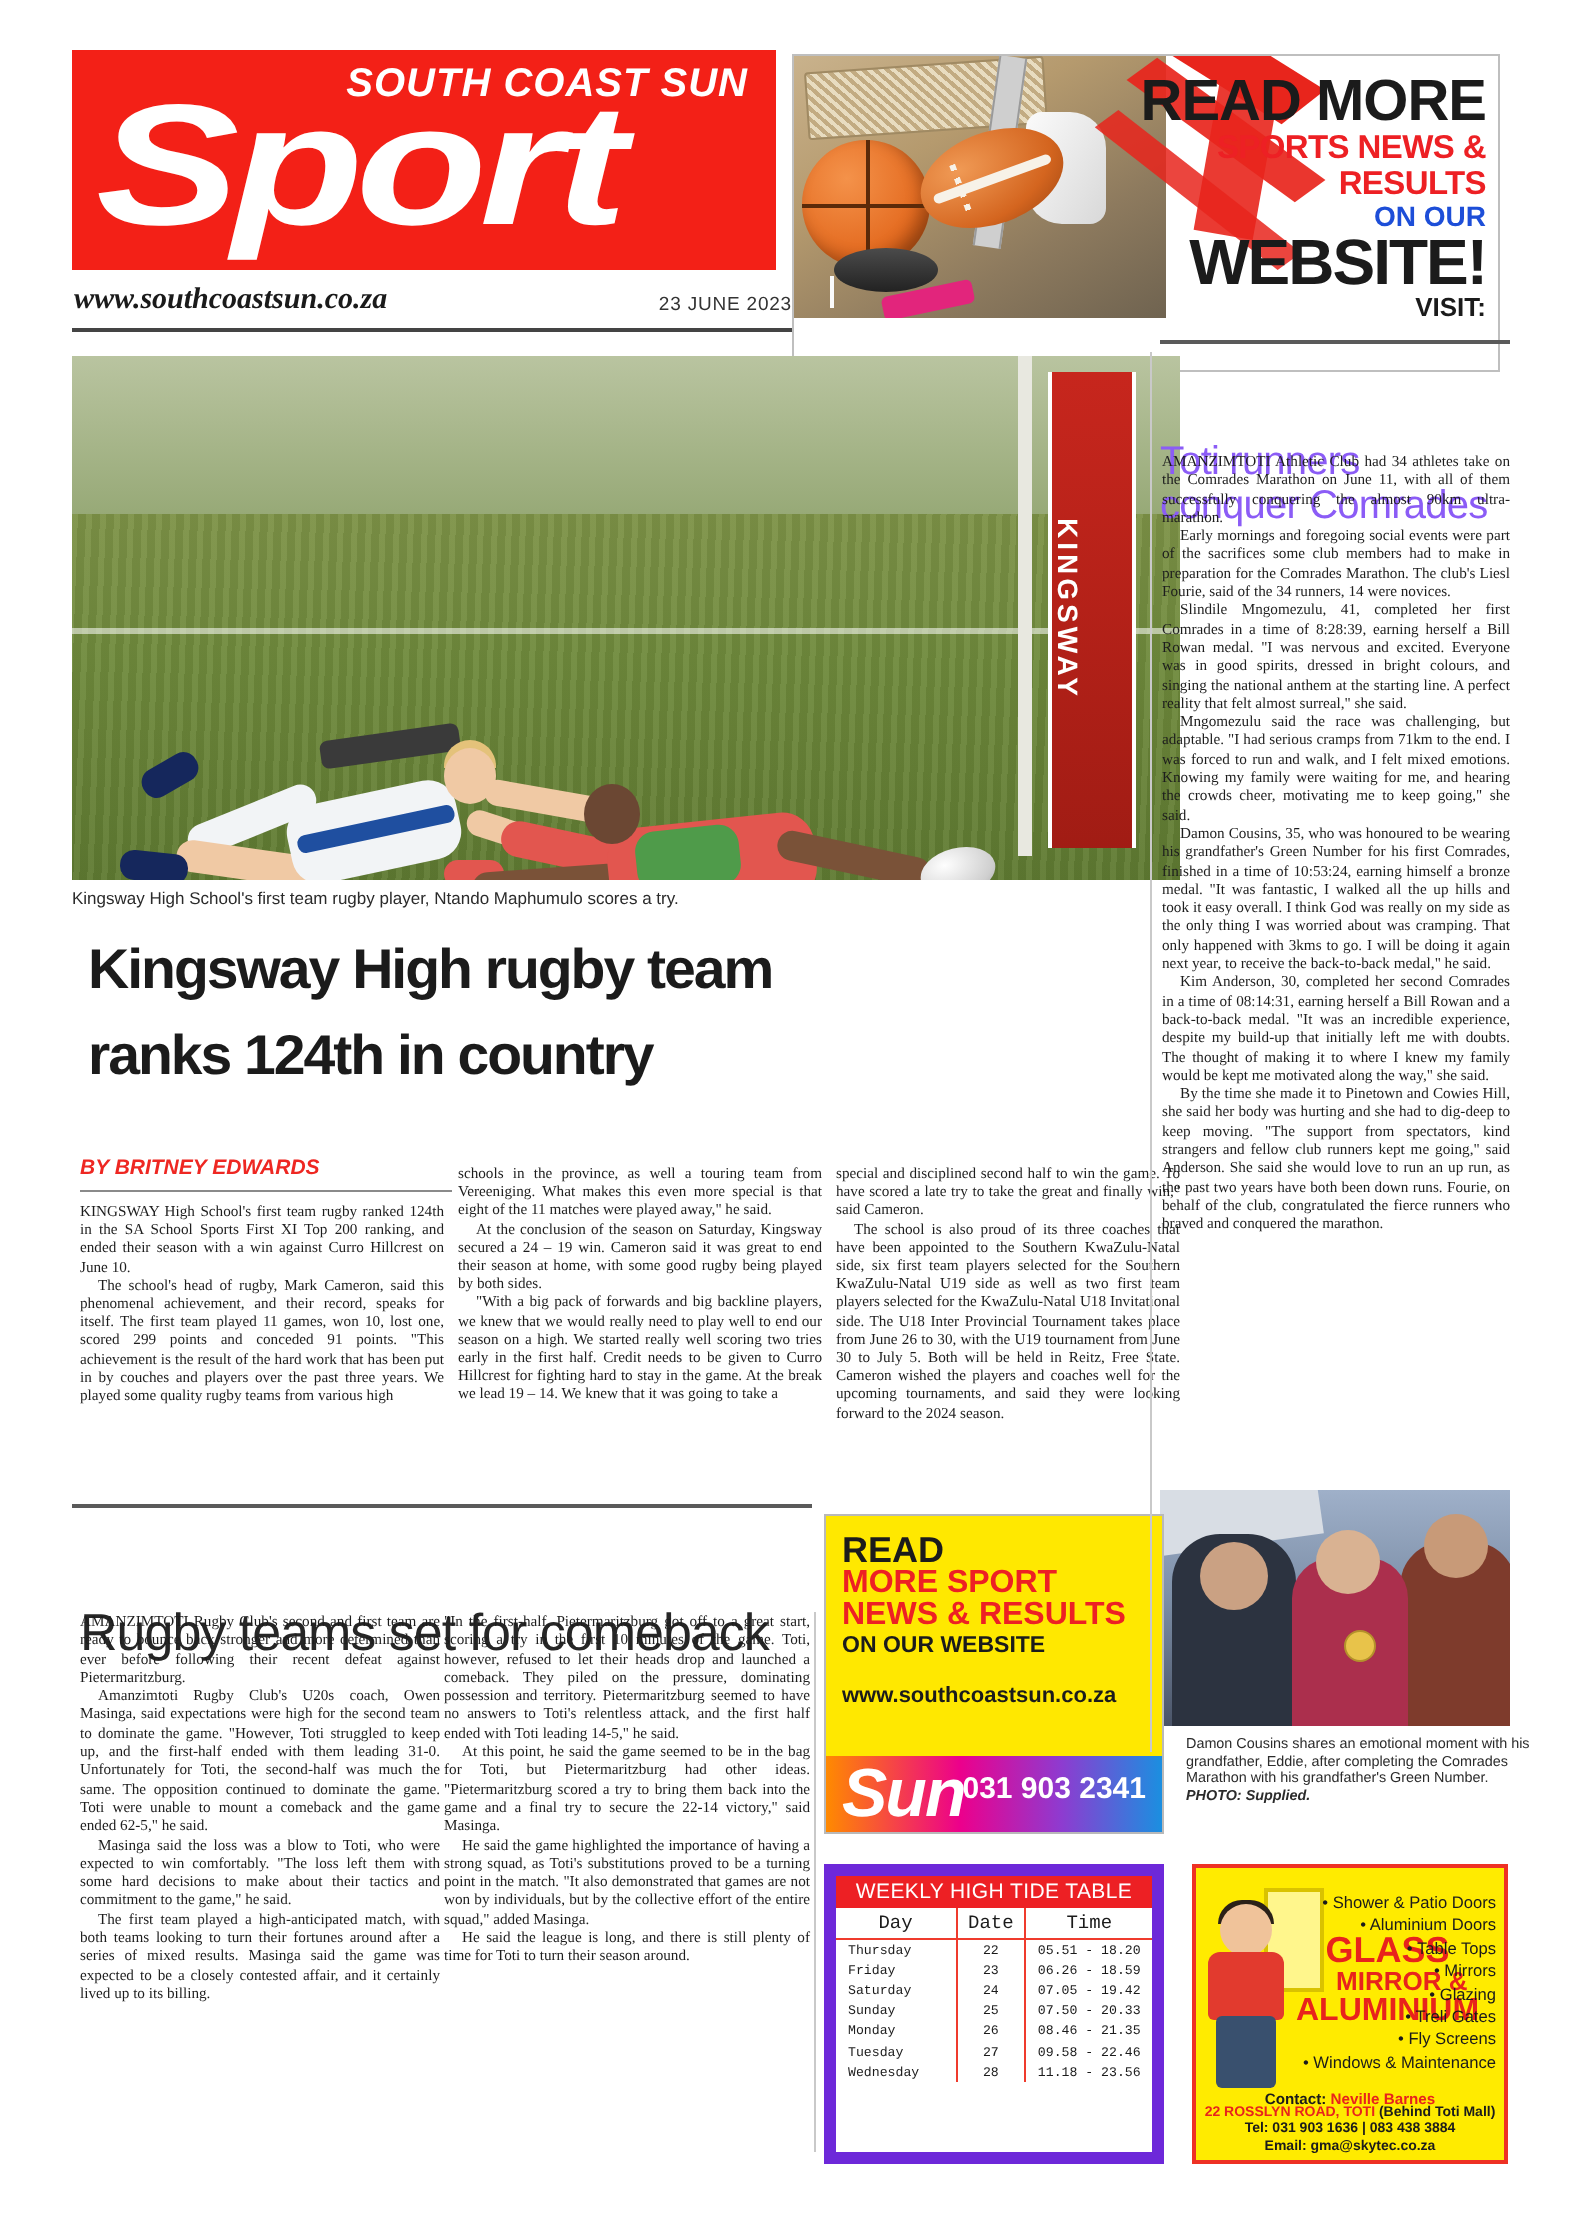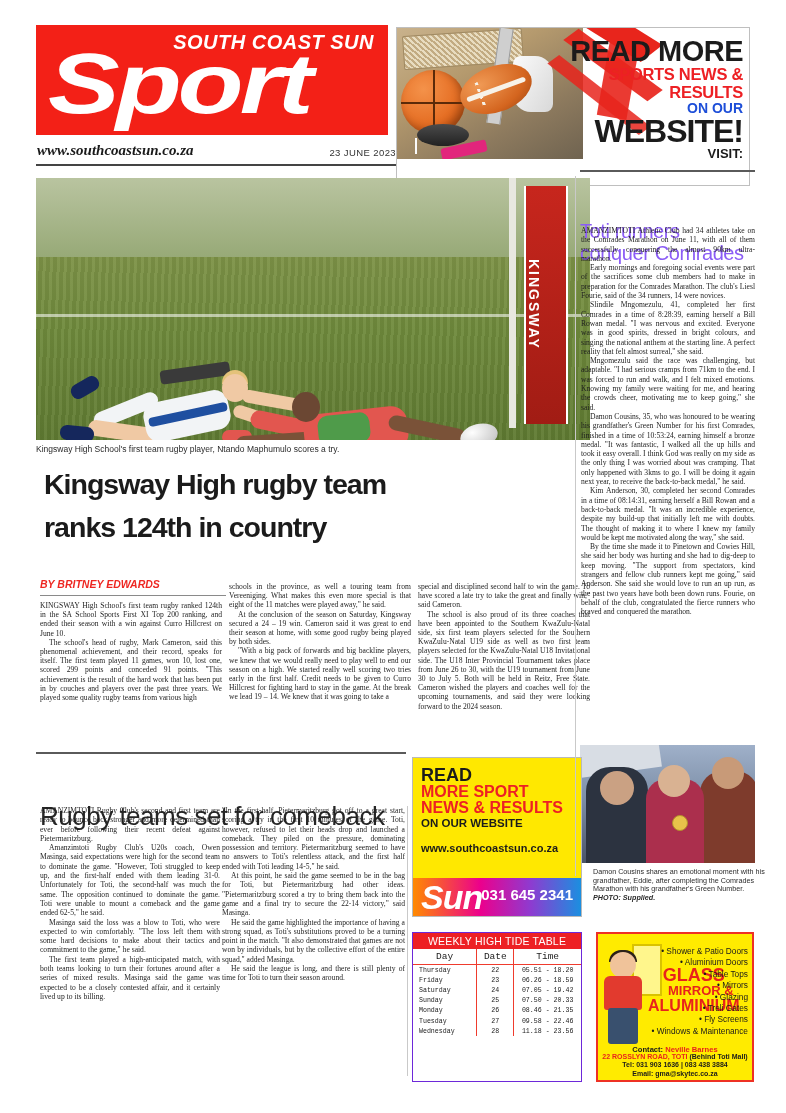--- a/index.html
+++ b/index.html
@@ -191,21 +191,21 @@
             font-weight:bold; font-size:11px; color:#1b1b1b; }
   .sa-strip { position:absolute; left:0; top:120px; width:100%; height:39px;
               background: linear-gradient(90deg,#ff8a00,#ec008c 40%,#8e3bd0 70%,#1b8fe0 100%); }
   .sa-sun { position:absolute; left:8px; top:120px; font-family:"Liberation Sans", sans-serif;
             font-weight:bold; font-style:italic; font-size:34px; line-height:38px; color:#fff; letter-spacing:-1px;}
   .sa-phone { position:absolute; right:8px; top:128px; font-family:"Liberation Sans", sans-serif;
               font-weight:bold; font-size:15px; color:#fff; }
 
   
   .tide { position:absolute; left:412px; top:932px; width:170px; height:150px;
-          border:1px solid #6d28d9; background:#fff; }
+          border:6px solid #6d28d9; background:#fff; }
   .tide-title { height:16px; background:#ed2024; color:#fff; text-align:center;
                 font-family:"Liberation Sans", sans-serif; font-size:10.5px; line-height:16px; letter-spacing:0.2px;}
   table.tidet { width:100%; border-collapse:collapse; font-family:Liberation Mono, monospace; }
   table.tidet th { font-size:9.5px; font-weight:normal; color:#1b1b1b; padding:2px 0;
                    border-bottom:1px solid #ef3b2d; border-right:1px solid #ef3b2d; }
   table.tidet th:last-child, table.tidet td:last-child { border-right:none; }
   table.tidet td { font-size:6.6px; color:#1b1b1b; padding:1.6px 0; text-align:center;
                    border-right:1px solid #ef3b2d; }
   table.tidet td.day { text-align:left; padding-left:6px; }
   .tcol-day { width:38%; } .tcol-date { width:22%; } .tcol-time { width:40%; }
@@ -379,21 +379,21 @@
     <div class="sa-yellow"></div>
     <div class="sa-text">
       <div class="sa1">READ</div>
       <div class="sa2">MORE SPORT</div>
       <div class="sa2">NEWS &amp; RESULTS</div>
       <div class="sa4">ON OUR WEBSITE</div>
     </div>
     <div class="sa-url">www.southcoastsun.co.za</div>
     <div class="sa-strip"></div>
     <div class="sa-sun">Sun</div>
-    <div class="sa-phone">031 645 2341</div>
+    <div class="sa-phone">031 903 2341</div>
   </div>
 
   <div class="tide">
     <div class="tide-title">WEEKLY HIGH TIDE TABLE</div>
     <table class="tidet">
       <colgroup>
           <col class="tcol-day">
           <col class="tcol-date">
           <col class="tcol-time">
         </colgroup>

